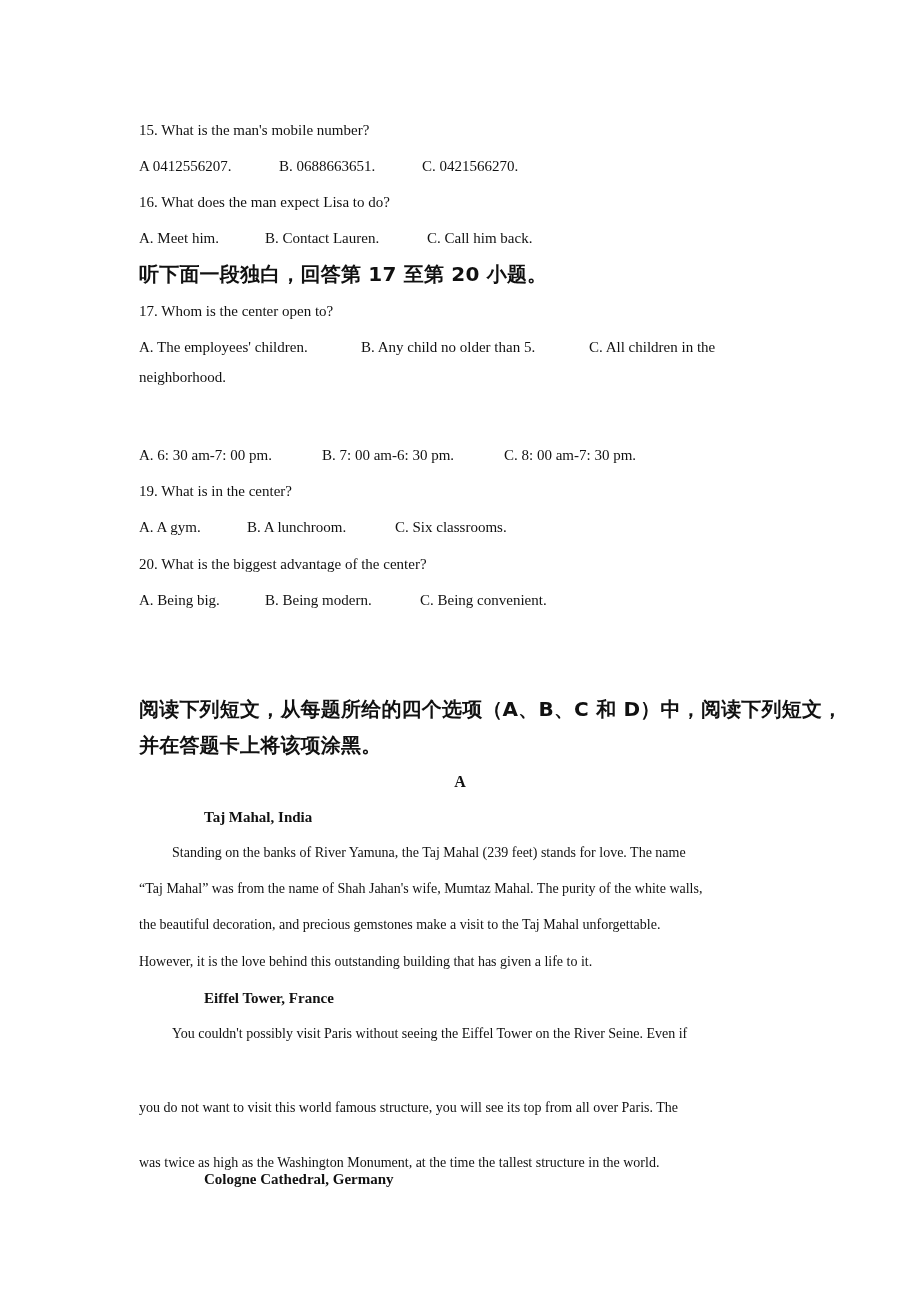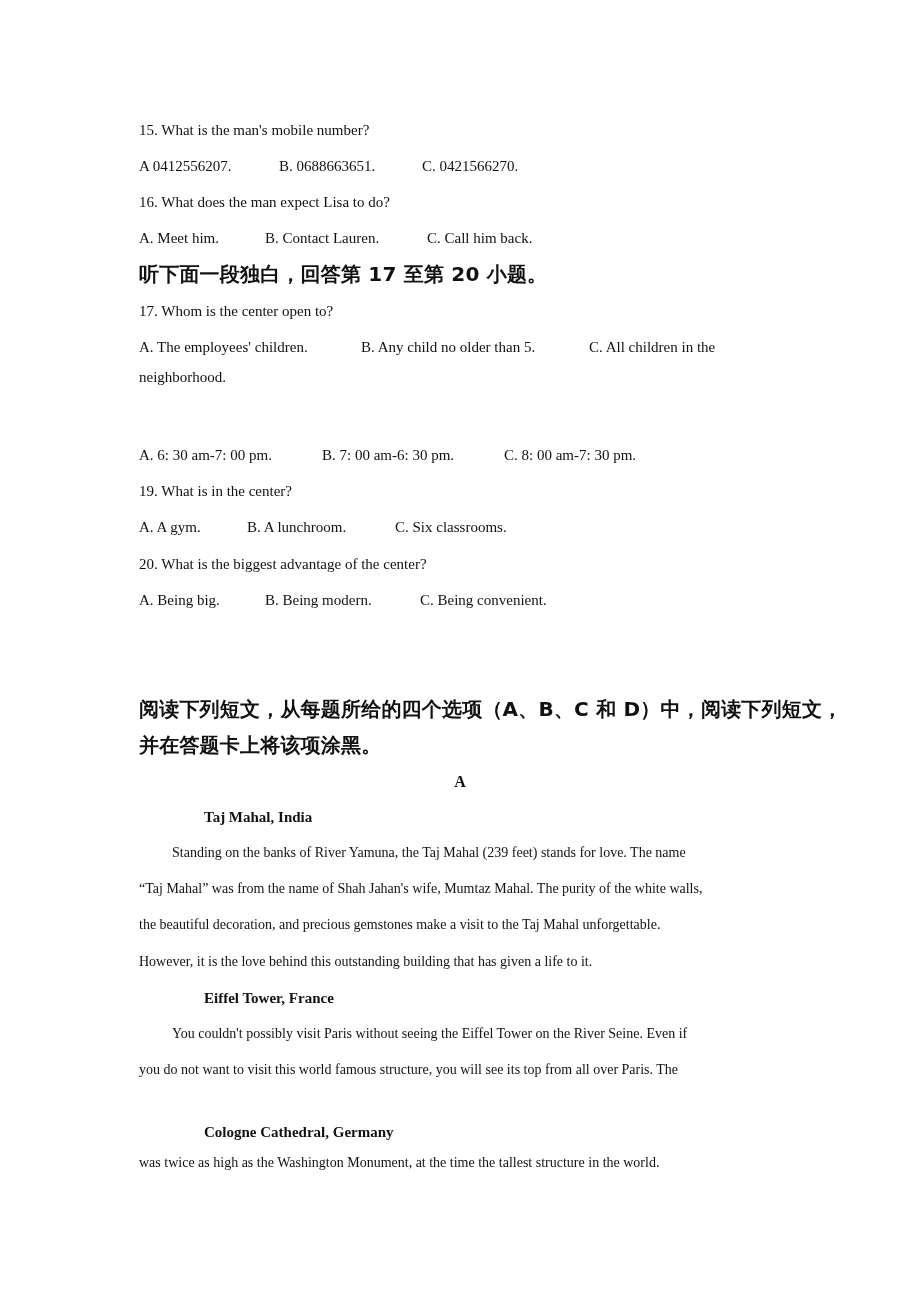--- a/index.html
+++ b/index.html
@@ -100,18 +100,18 @@
   <div class="line center-a" style="top:773px">A</div>
 
   <div class="line heading" style="top:808px">Taj Mahal, India</div>
   <div class="line para indent" style="top:844px">Standing on the banks of River Yamuna, the Taj Mahal (239 feet) stands for love. The name</div>
   <div class="line para" style="top:880px">“Taj Mahal” was from the name of Shah Jahan's wife, Mumtaz Mahal. The purity of the white walls,</div>
   <div class="line para" style="top:916px">the beautiful decoration, and precious gemstones make a visit to the Taj Mahal unforgettable.</div>
   <div class="line para" style="top:953px">However, it is the love behind this outstanding building that has given a life to it.</div>
 
   <div class="line heading" style="top:989px">Eiffel Tower, France</div>
   <div class="line para indent" style="top:1025px">You couldn't possibly visit Paris without seeing the Eiffel Tower on the River Seine. Even if</div>
-  <div class="line para" style="top:1061px">you do not want to visit this world famous structure, you will see its top from all over Paris. The</div>
+  <div class="line para" style="top:1099px">you do not want to visit this world famous structure, you will see its top from all over Paris. The</div>
   <div class="line para" style="top:1154px">was twice as high as the Washington Monument, at the time the tallest structure in the world.</div>
 
-  <div class="line heading" style="top:1123px">Cologne Cathedral, Germany</div>
+  <div class="line heading" style="top:1170px">Cologne Cathedral, Germany</div>
 
 </div>
 
 </body></html>

